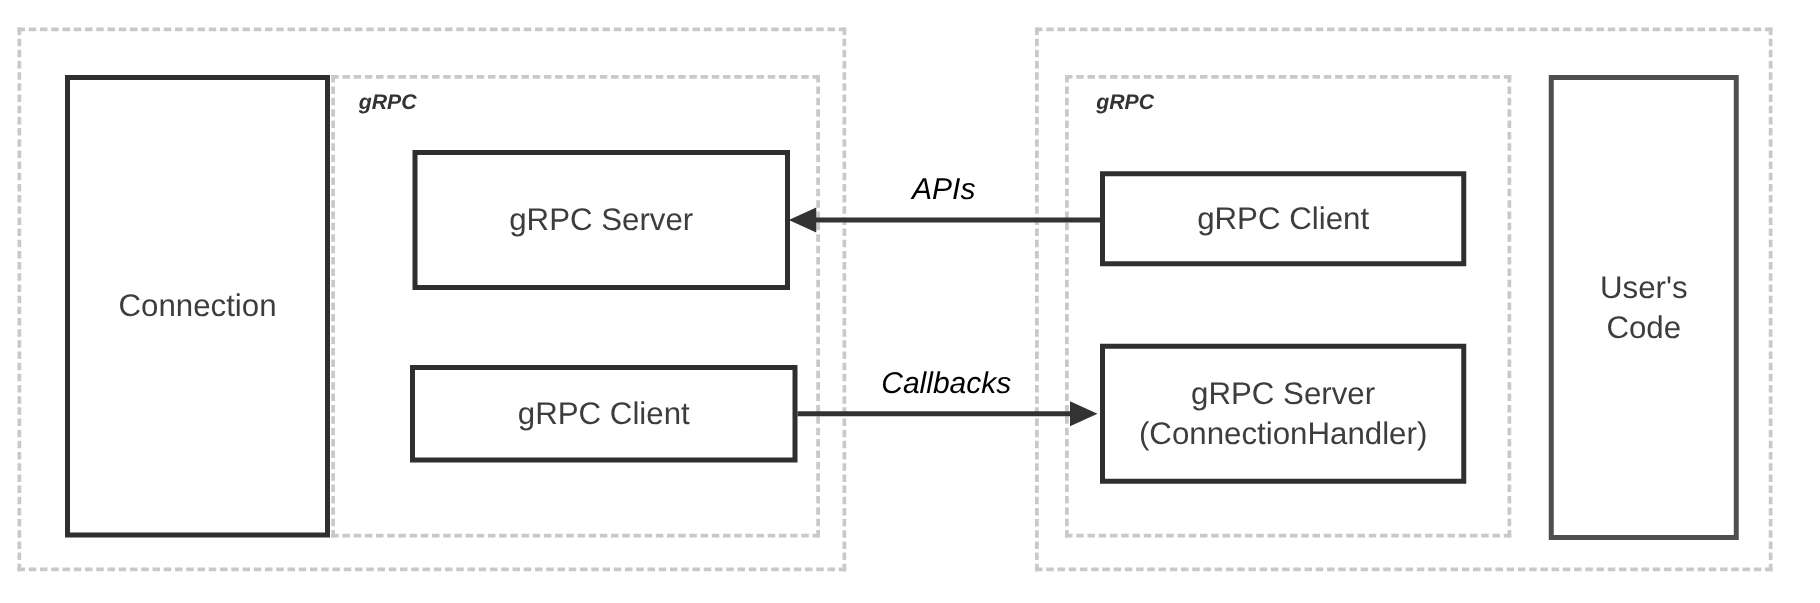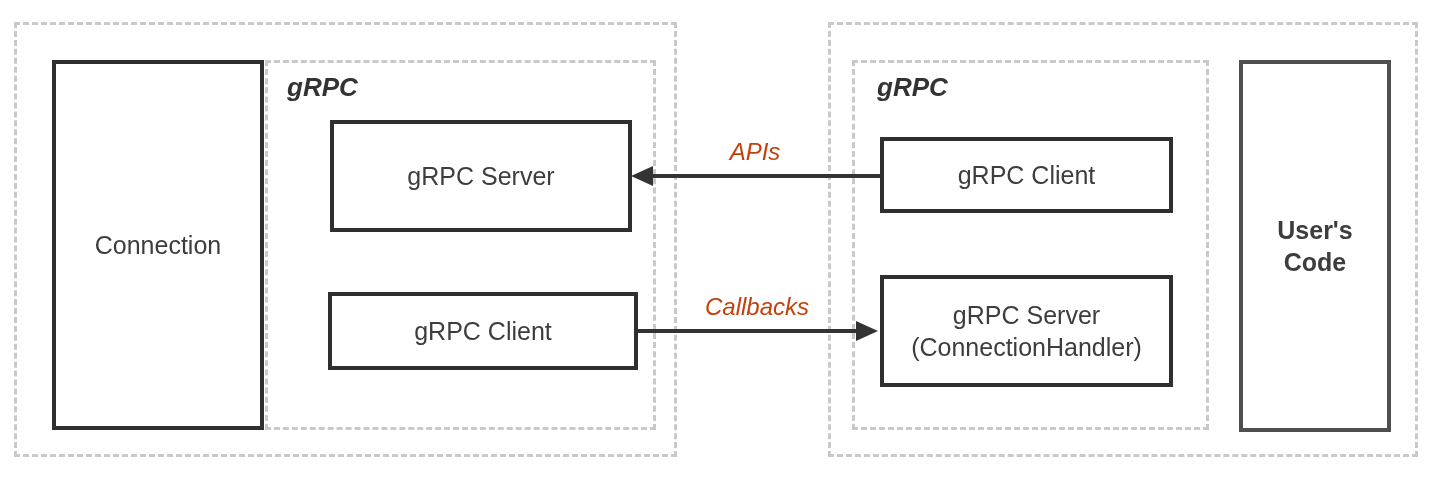--- a/index.html
+++ b/index.html
@@ -30,27 +30,27 @@
     text-align: center;
     color: #3d3d3d;
     font-size: 25px;
     line-height: 32px;
     z-index: 2;
   }
   .solid-box.gray-border { border-color: #4f4f4f; }
 
   .grpc-label {
     color: #333333;
-    font-size: 26px;
+    font-size: 17px;
     font-weight: bold;
     font-style: italic;
     z-index: 3;
   }
   .arrow-label {
-    color: #c2410c;
+    color: #000000;
     font-size: 24px;
     font-style: italic;
     text-align: center;
     z-index: 4;
   }
   .arrow-line {
     height: 4px;
     background: #333333;
     z-index: 4;
   }
@@ -84,21 +84,21 @@
 
   .cb-line      { left: 638px; top: 329px; width: 220px; }
   .cb-head      { left: 856px; top: 321px; }
   .cb-label     { left: 687px; top: 293px; width: 140px; }
 
   .right-outer  { left: 828px; top: 22px; width: 590px; height: 435px; }
   .right-inner  { left: 852px; top: 60px; width: 357px; height: 370px; }
   .right-grpc-label { left: 877px; top: 72px; }
   .right-client { left: 880px; top: 137px; width: 293px; height: 76px; }
   .right-server { left: 880px; top: 275px; width: 293px; height: 112px; }
-  .users-code   { left: 1239px; top: 60px; width: 152px; height: 372px; font-weight: bold; }
+  .users-code   { left: 1239px; top: 60px; width: 152px; height: 372px; }
 </style>
 </head>
 <body>
 
 <div class="canvas">
 
   <div class="abs dashed-box left-outer"></div>
 
   <div class="abs solid-box conn-process">
     <div>

